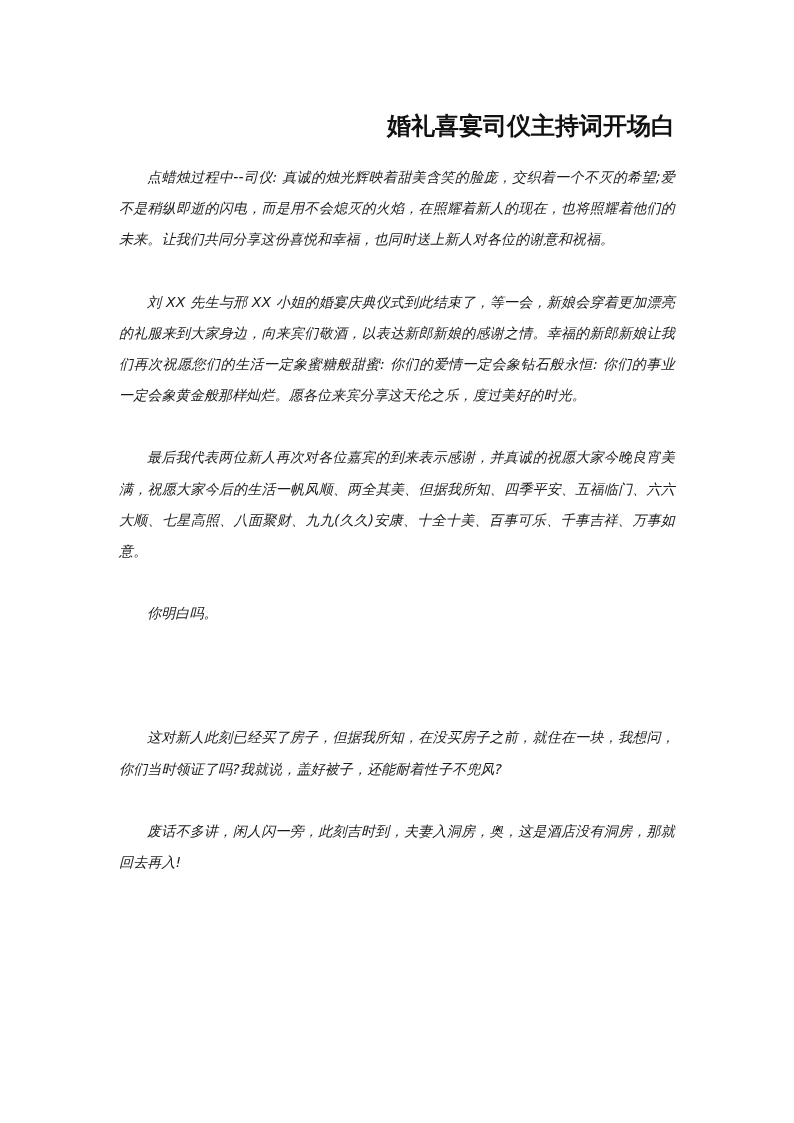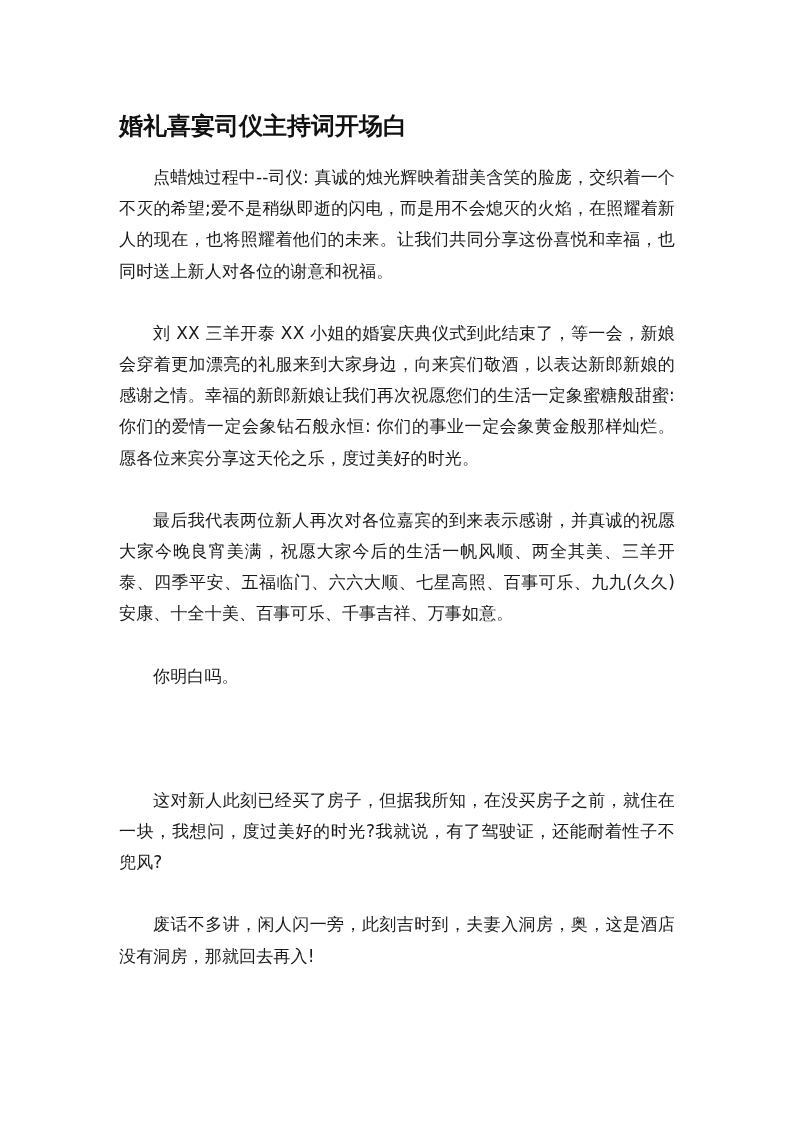--- a/index.html
+++ b/index.html
@@ -1,29 +1,29 @@
 <!DOCTYPE html>
 <html><head>
 <meta charset="utf-8">
 <style>
   html, body { margin: 0; padding: 0; background: #ffffff; }
   body { width: 794px; height: 1123px; position: relative; overflow: hidden; }
   .page { position: absolute; left: 119px; top: 106px; width: 556px; color: #1a1a1a;
     font-family: "DejaVu Sans", "Liberation Sans", sans-serif; }
-  .title { text-align: left; font-size: 24px; font-weight: bold; margin: 0 0 16px 0;
+  .title { text-align: right; font-size: 24px; font-weight: bold; margin: 0 0 16px 0;
     line-height: 40px; letter-spacing: 0px; color: #111; }
-  .para { font-size: 17px; line-height: 31.2px; text-indent: 2em; margin: 0 0 31px 0;
-    text-align: justify; letter-spacing: 0.15px; }
+  .para { font-size: 14px; line-height: 31.2px; text-indent: 2em; margin: 0 0 31px 0;
+    text-align: justify; letter-spacing: 0.15px; font-style: italic; }
   .gap { height: 62px; }
 </style>
 </head>
 <body>
 
 <div class="page">
   <h1 class="title">婚礼喜宴司仪主持词开场白</h1>
   <p class="para">点蜡烛过程中--司仪: 真诚的烛光辉映着甜美含笑的脸庞，交织着一个不灭的希望;爱不是稍纵即逝的闪电，而是用不会熄灭的火焰，在照耀着新人的现在，也将照耀着他们的未来。让我们共同分享这份喜悦和幸福，也同时送上新人对各位的谢意和祝福。</p>
-  <p class="para">刘 XX 三羊开泰 XX 小姐的婚宴庆典仪式到此结束了，等一会，新娘会穿着更加漂亮的礼服来到大家身边，向来宾们敬酒，以表达新郎新娘的感谢之情。幸福的新郎新娘让我们再次祝愿您们的生活一定象蜜糖般甜蜜: 你们的爱情一定会象钻石般永恒: 你们的事业一定会象黄金般那样灿烂。愿各位来宾分享这天伦之乐，度过美好的时光。</p>
-  <p class="para">最后我代表两位新人再次对各位嘉宾的到来表示感谢，并真诚的祝愿大家今晚良宵美满，祝愿大家今后的生活一帆风顺、两全其美、三羊开泰、四季平安、五福临门、六六大顺、七星高照、百事可乐、九九(久久)安康、十全十美、百事可乐、千事吉祥、万事如意。</p>
+  <p class="para">刘 XX 先生与邢 XX 小姐的婚宴庆典仪式到此结束了，等一会，新娘会穿着更加漂亮的礼服来到大家身边，向来宾们敬酒，以表达新郎新娘的感谢之情。幸福的新郎新娘让我们再次祝愿您们的生活一定象蜜糖般甜蜜: 你们的爱情一定会象钻石般永恒: 你们的事业一定会象黄金般那样灿烂。愿各位来宾分享这天伦之乐，度过美好的时光。</p>
+  <p class="para">最后我代表两位新人再次对各位嘉宾的到来表示感谢，并真诚的祝愿大家今晚良宵美满，祝愿大家今后的生活一帆风顺、两全其美、但据我所知、四季平安、五福临门、六六大顺、七星高照、八面聚财、九九(久久)安康、十全十美、百事可乐、千事吉祥、万事如意。</p>
   <p class="para">你明白吗。</p>
   <div class="gap"></div>
-  <p class="para">这对新人此刻已经买了房子，但据我所知，在没买房子之前，就住在一块，我想问，度过美好的时光?我就说，有了驾驶证，还能耐着性子不兜风?</p>
+  <p class="para">这对新人此刻已经买了房子，但据我所知，在没买房子之前，就住在一块，我想问，你们当时领证了吗?我就说，盖好被子，还能耐着性子不兜风?</p>
   <p class="para">废话不多讲，闲人闪一旁，此刻吉时到，夫妻入洞房，奥，这是酒店没有洞房，那就回去再入!</p>
 </div>
 
 </body></html>

